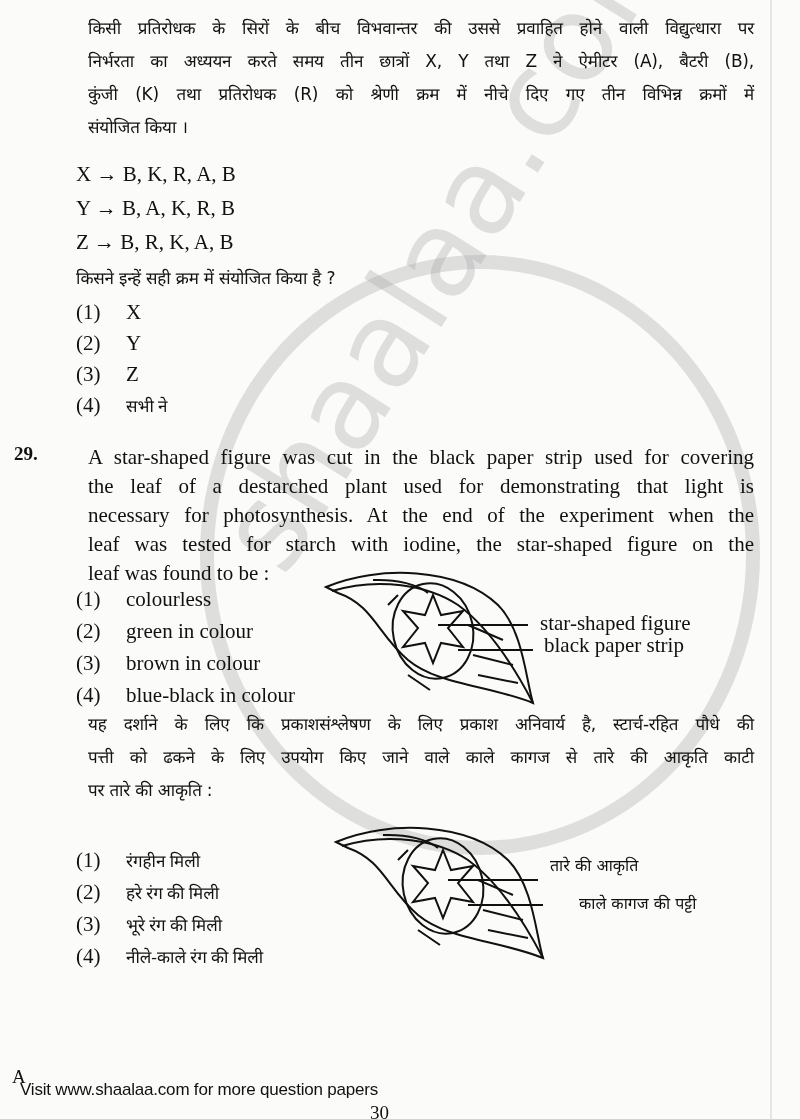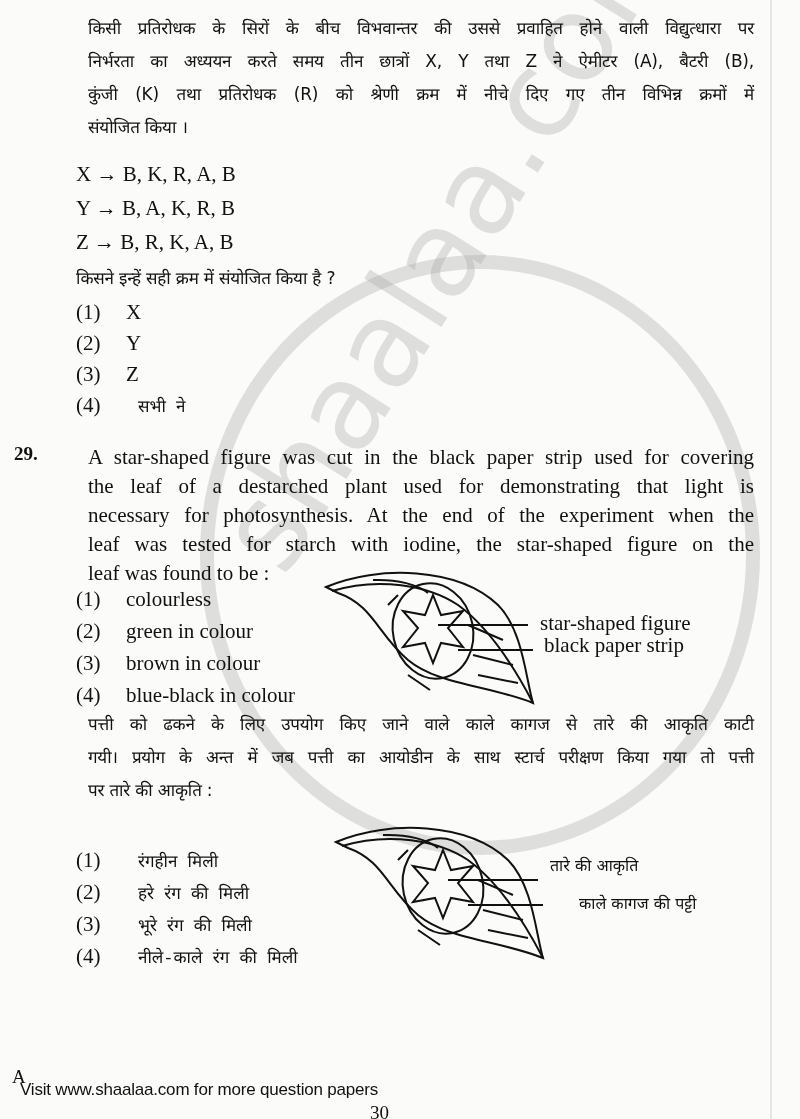--- a/index.html
+++ b/index.html
@@ -19,21 +19,21 @@
     .seq { position: absolute; left: 76px; font-size: 21px; line-height: 34px; }
     .seq-row { display: block; height: 34px; }
     .seq1 { top: 157px; }
 
     .q-hindi { position: absolute; left: 76px; top: 262px; }
 
     .opts { position: absolute; left: 76px; }
     .opt { display: flex; height: 31px; align-items: center; }
     .opt .num { width: 50px; font-family: "Liberation Serif", serif; font-size: 21px; }
     .opt .txt { font-size: 21px; }
-    .opt .txt.hi { font-family: Liberation Mono, monospace; font-size: 17px; margin-left: 12px; }
+    .opt .txt.hi { font-family: Liberation Serif, serif; font-size: 17px; }
     .opts1 { top: 297px; }
 
     .qnum { position: absolute; left: 14px; top: 443px; font-weight: bold; font-size: 19px; }
     .p29 { top: 443px; }
     .p29 .line { display: block; text-align-last: justify; white-space: nowrap; }
     .p29 .line.last { text-align-last: left; }
 
     .opts2 { top: 583px; }
     .opts2 .opt { height: 32px; }
 
@@ -140,22 +140,22 @@
         <path d="M150 60 L185 75 M155 90 L195 100 M160 110 L200 118 M90 110 L112 125 M70 40 L80 30"></path>
         <path d="M120 60 L210 60" stroke-dasharray="0"></path>
         <path d="M140 85 L215 85"></path>
       </g>
     </svg>
     <span class="fig-label" style="left:222px; top:30px;margin-top:16px;">star-shaped figure</span>
     <span class="fig-label" style="left:226px; top:68px;">black paper strip</span>
   </div>
 
   <div class="para p29h hindi">
+    <span class="line">यह दर्शाने के लिए कि प्रकाशसंश्लेषण के लिए प्रकाश अनिवार्य है, स्टार्च-रहित पौधे की</span>
     <span class="line">पत्ती को ढकने के लिए उपयोग किए जाने वाले काले कागज से तारे की आकृति काटी</span>
-    <span class="line">गयी। प्रयोग के अन्त में जब पत्ती का आयोडीन के साथ स्टार्च परीक्षण किया गया तो पत्ती</span>
     <span class="line last">पर तारे की आकृति :</span>
   </div>
 
   <div class="opts opts3">
     <div class="opt">
       <span class="num">(1)</span>
       <span class="txt hi">रंगहीन मिली</span>
     </div>
     <div class="opt">
       <span class="num">(2)</span>

